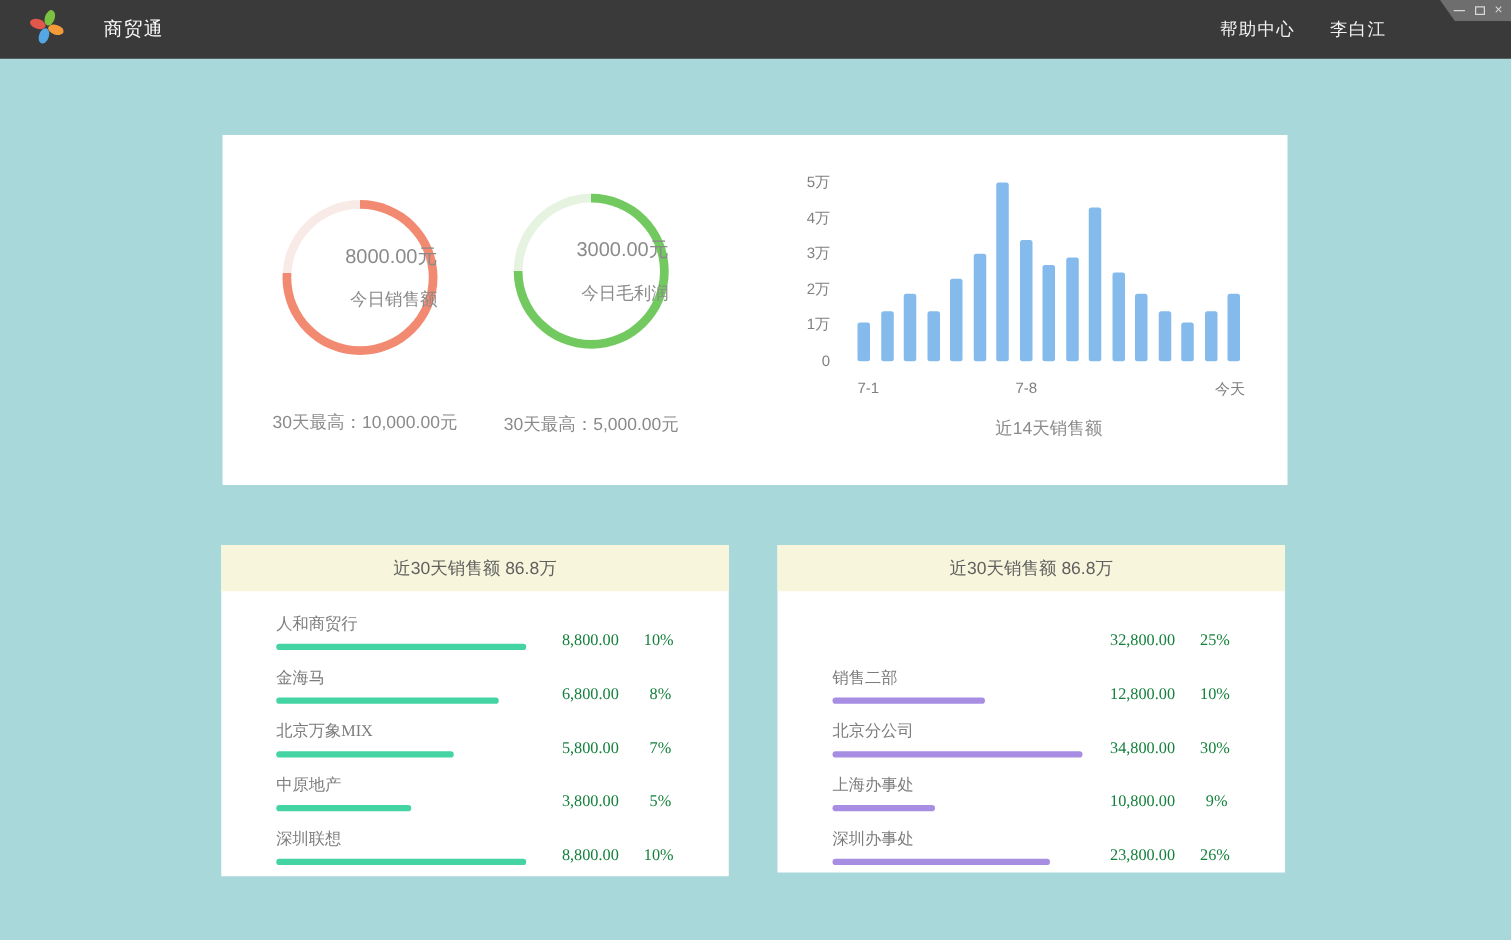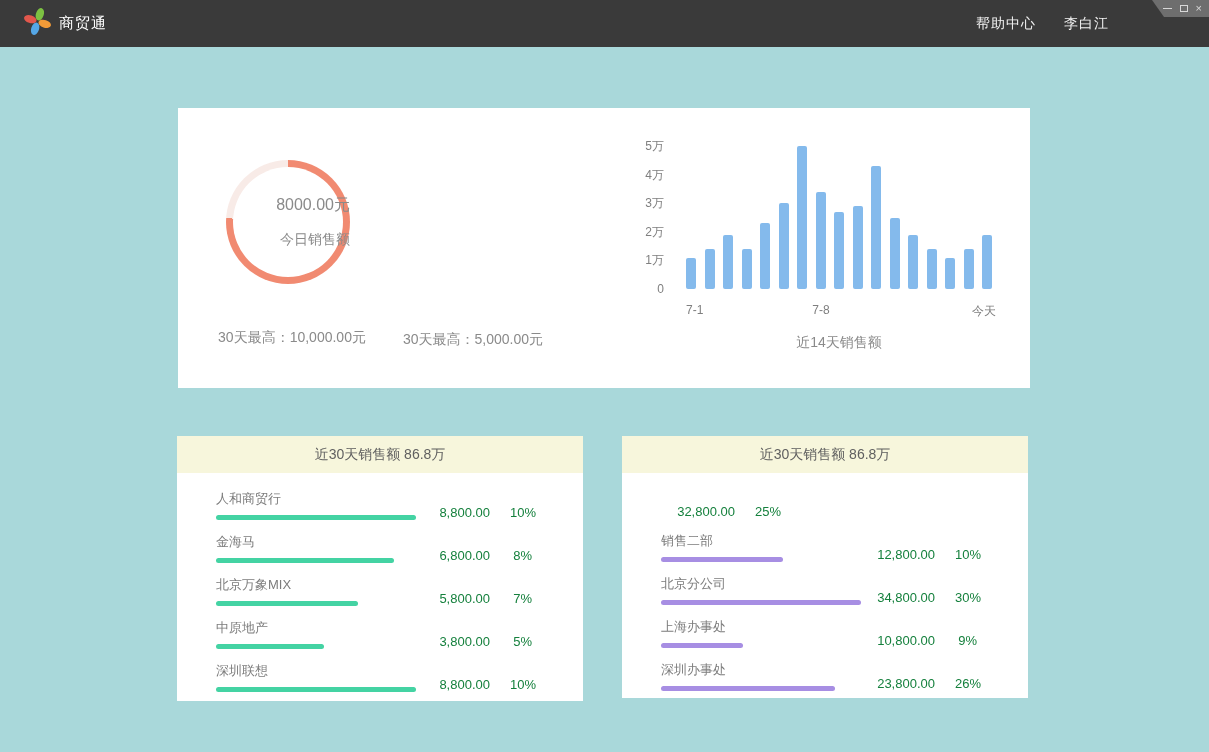--- a/index.html
+++ b/index.html
@@ -1,21 +1,21 @@
 <!DOCTYPE html>
 <html><head>
 <meta charset="utf-8">
 <style>
   * { margin:0; padding:0; box-sizing:border-box; }
   html,body { width:1209px; height:752px; overflow:hidden; }
   body { font-family:"Liberation Sans", sans-serif; background:#a9d8da; position:relative; }
 
   
   .titlebar { position:absolute; left:0; top:0; width:1209px; height:47px; background:#3a3a3a; }
-  .tb-left { position:absolute; left:24px; top:0; height:47px; display:flex; align-items:center; gap:8px; }
+  .tb-left { position:absolute; left:24px; top:0; height:47px; display:flex; align-items:center; gap:32px; }
   .app-title { color:#fff; font-size:15px; letter-spacing:1px; }
   .tb-right { position:absolute; right:100px; top:0; height:47px; display:flex; align-items:center; gap:28px; }
   .tb-link { color:#f2f2f2; font-size:14px; letter-spacing:1px; cursor:pointer; }
   .win-controls { position:absolute; right:0; top:0; width:57px; height:17px; background:#6e6e6e;
                   clip-path:polygon(0 0, 100% 0, 100% 100%, 12px 100%);
                   display:flex; align-items:center; justify-content:flex-end; gap:8px; padding-right:7px; }
   .wc-min { width:9px; height:1px; background:#d8d8d8; }
   .wc-max { width:8px; height:7px; border:1px solid #d8d8d8; }
   .wc-close { color:#d8d8d8; font-size:11px; line-height:9px; }
 
@@ -47,21 +47,21 @@
   .x-label { position:absolute; top:165px; font-size:12px; color:#7f7f7f; }
   .x-start { left:68px; }
   .x-mid { left:203px; transform:translateX(-50%); }
   .x-end { right:2px; }
   .chart-title { position:absolute; left:68px; top:196px; width:306px; text-align:center; font-size:14px; color:#8a8a8a; }
 
   
   .rank-header { height:37px; background:#f7f6dc; display:flex; align-items:center; justify-content:center;
                  font-size:14px; color:#606060; }
   .rank-body { padding:17px 46px 0 39px; }
-  .rank-row { display:flex; justify-content:flex-start; align-items:center; margin-bottom:13px; }
+  .rank-row { display:flex; justify-content:flex-end; align-items:center; margin-bottom:13px;font-family:Liberation Serif, serif; }
   .rank-left { width:200px; }
   .rank-name { font-size:13px; color:#7c7c7c; margin-bottom:7px; }
   .rank-bar { height:5px; border-radius:3px; }
   .rank-right { display:flex; font-size:13px; color:#15803d; margin-top:14px; }
   .rank-value { width:74px; text-align:right; }
   .rank-pct { width:42px; text-align:right;padding-left:20px; }
 </style>
 </head>
 <body>
 
@@ -94,20 +94,27 @@
 
   <div class="donut donut-1" style="background: conic-gradient(rgb(241, 138, 113) 0deg, rgb(241, 138, 113) 76%, rgb(248, 235, 231) 76%, rgb(248, 235, 231) 100%);">
     <div class="donut-hole"></div>
     <div class="donut-center">
       <span class="donut-value">8000.00元</span>
       <span class="donut-label">今日销售额</span>
     </div>
   </div>
   <div class="footnote footnote-1">30天最高：10,000.00元</div>
 
+  <div class="donut donut-2" style="background: conic-gradient(rgb(113, 201, 95) 0deg, rgb(113, 201, 95) 75%, rgb(230, 243, 224) 75%, rgb(230, 243, 224) 100%);">
+    <div class="donut-hole"></div>
+    <div class="donut-center">
+      <span class="donut-value">3000.00元</span>
+      <span class="donut-label">今日毛利润</span>
+    </div>
+  </div>
   <div class="footnote footnote-2">30天最高：5,000.00元</div>
 
   <div class="chart">
     <div class="y-axis">
       <span class="y-tick" style="top:0%">5万</span>
       <span class="y-tick" style="top:20%">4万</span>
       <span class="y-tick" style="top:40%">3万</span>
       <span class="y-tick" style="top:60%">2万</span>
       <span class="y-tick" style="top:80%">1万</span>
       <span class="y-tick" style="top:100%">0</span>

